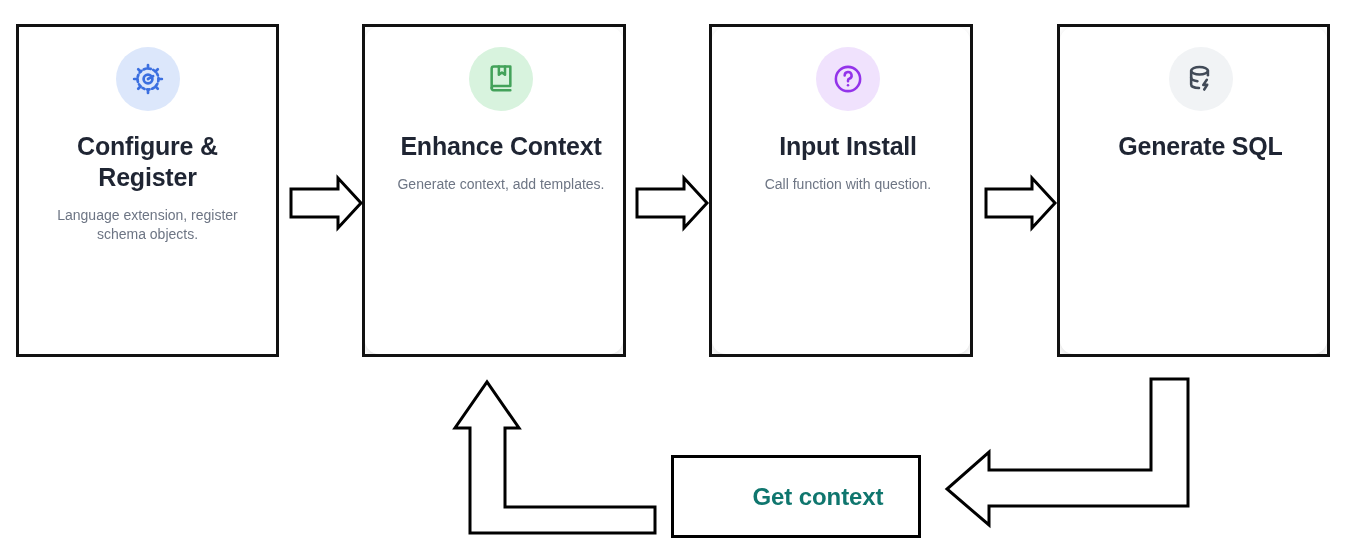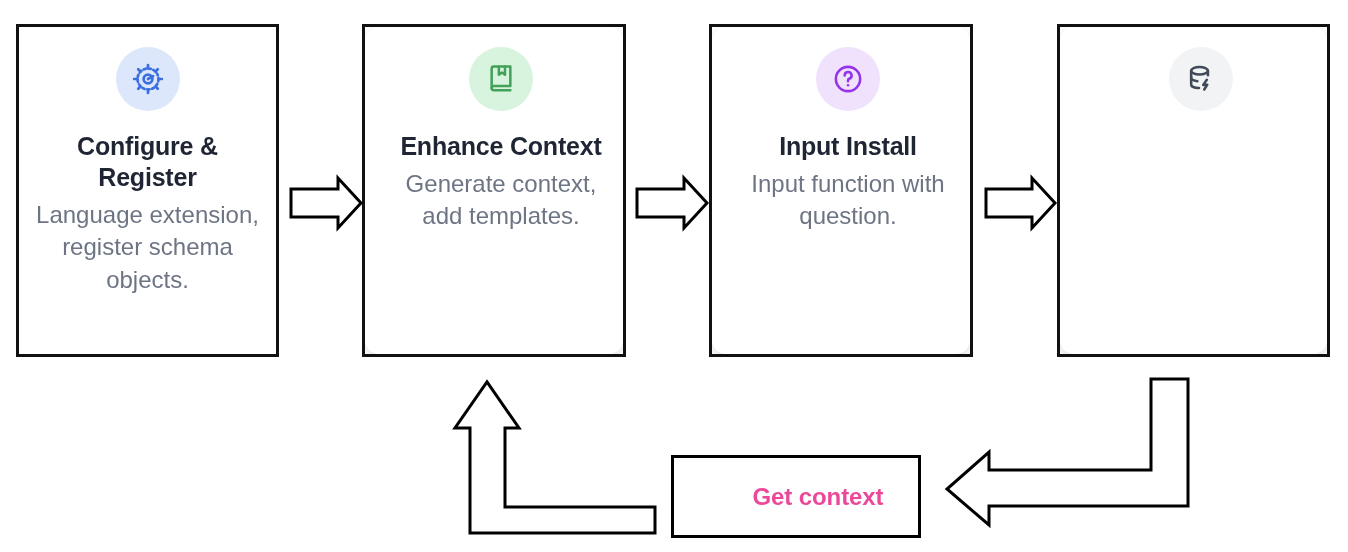--- a/index.html
+++ b/index.html
@@ -58,22 +58,22 @@
     margin-top: 20px;
     font-size: 25px;
     font-weight: bold;
     color: #1f2533;
     text-align: center;
     line-height: 1.24;
     letter-spacing: -0.2px;
     padding: 0 10px;
   }
   .card-desc {
-    margin-top: 6px;
-    font-size: 24px;
+    margin-top: 13px;
+    font-size: 14px;
     color: #6d7584;
     text-align: center;
     line-height: 1.35;
     padding: 0 14px;
   }
 
   
   #overlay {
     position: absolute;
     left: 0; top: 0;
@@ -92,21 +92,21 @@
     position: absolute;
     border: 3px solid #000000;
     background: #ffffff;
     display: flex;
     align-items: center;
     justify-content: center;
   }
   .ctx-label {
     font-size: 24px;
     font-weight: bold;
-    color: #ec4899;
+    color: #0f766e;
     letter-spacing: -0.1px;
     margin-left: 44px;
   }
 </style>
 </head>
 <body>
 
 <div id="canvas">
 
   <div class="step-card" style="left:16px; top:24px; width:263px; height:333px;">
@@ -147,37 +147,38 @@
       <div class="icon-bubble" style="background:#f0e2fd;">
         <span>
           <svg width="32" height="32" viewBox="0 0 24 24" fill="none" stroke="#9333ea" stroke-width="1.9" stroke-linecap="round" stroke-linejoin="round">
             <circle cx="12" cy="12" r="9.1"></circle>
             <path d="M9.5 9.3a2.6 2.6 0 1 1 3.4 2.5c-.6.2-.9.8-.9 1.4v.5"></path>
             <circle cx="12" cy="16.7" r="0.95" fill="#9333ea" stroke="none"></circle>
           </svg>
         </span>
       </div>
       <div class="card-title">Input Install</div>
-      <div class="card-desc">Input function with question.</div>
+      <div class="card-desc">Call function with question.</div>
     </div>
   </div>
 
   <div class="step-card" style="left:1057px; top:24px; width:273px; height:333px;">
     <div class="card-inner rounded">
       <div class="icon-bubble" style="background:#f1f3f5;">
         <span>
           <svg width="33" height="33" viewBox="0 0 24 24" fill="none" stroke="#414a57" stroke-width="1.85" stroke-linecap="round" stroke-linejoin="round">
             <ellipse cx="11.3" cy="5.6" rx="6.1" ry="2.7"></ellipse>
             <path d="M5.2 5.6v5.1c0 1.2 1.9 2.2 4.6 2.5"></path>
             <path d="M17.4 5.6v3.3"></path>
             <path d="M5.2 10.5v5.1c0 1.4 2.5 2.5 5.7 2.6"></path>
             <path d="M16.6 12.2l-2.6 3.7h2.9l-2.2 3.4"></path>
           </svg>
         </span>
       </div>
+      <div class="card-title">Generate SQL</div>
     </div>
   </div>
 
   <div class="ctx-box" style="left:671px; top:455px; width:250px; height:83px;">
     <span class="ctx-label">Get context</span>
   </div>
 
   <svg id="overlay" viewBox="0 0 1348 552" xmlns="http://www.w3.org/2000/svg">
 
     <polygon class="arrow-shape" points="291,189 338,189 338,178 361,203 338,228 338,217 291,217"></polygon>

